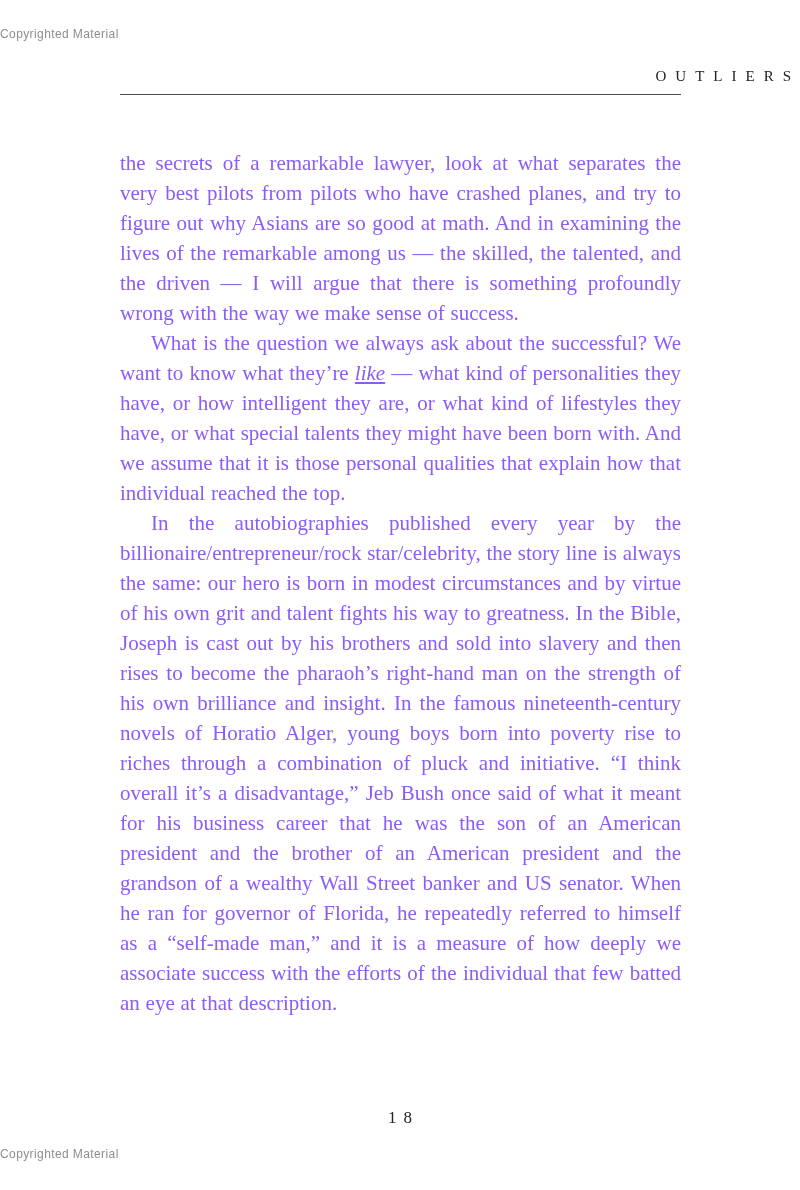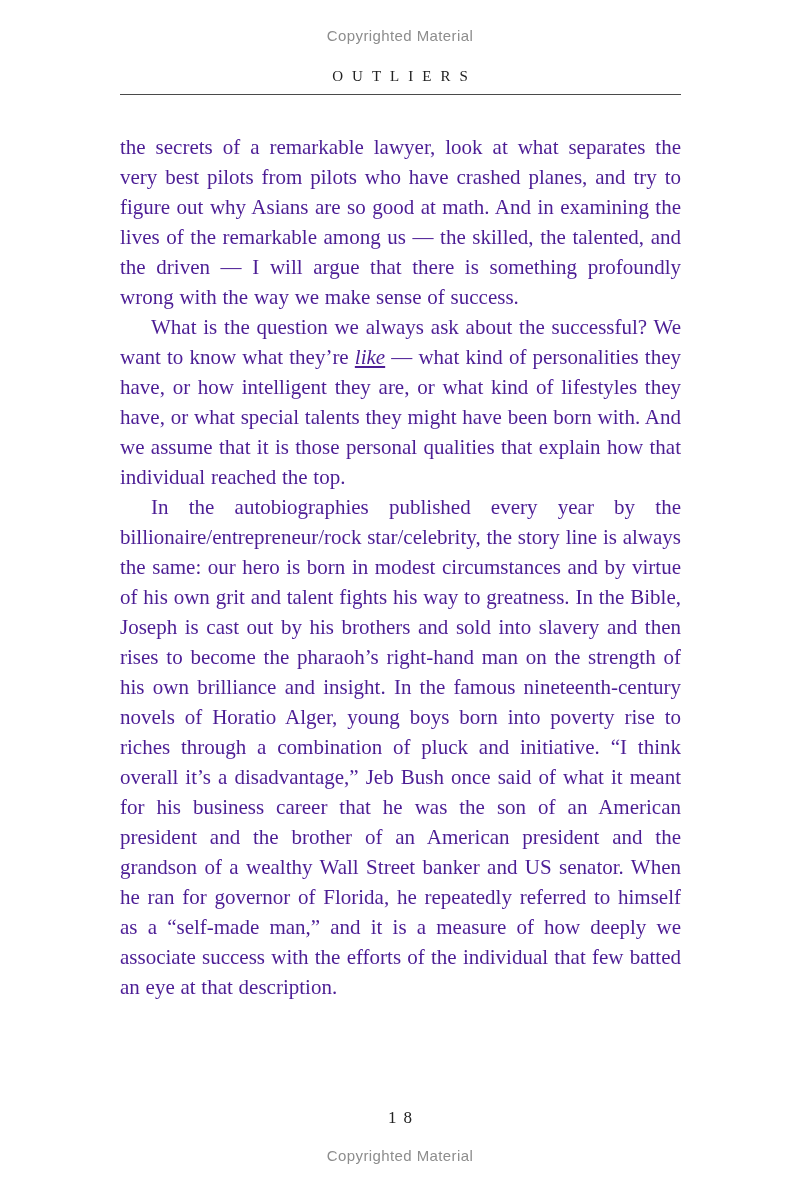--- a/index.html
+++ b/index.html
@@ -13,63 +13,62 @@
     height: 1190px;
     background: #ffffff;
     color: #1c1c1c;
     font-family: "Liberation Serif", serif;
     overflow: hidden;
   }
   .copyright {
     position: absolute;
     left: 0;
     width: 100%;
-    text-align: center;
     font-family: "Liberation Sans", sans-serif;
-    font-size: 15px;
+    font-size: 12px;
     letter-spacing: 0.4px;
     color: #8d8d8d;
   }
   .copyright.top { top: 27px; }
   .copyright.bottom { top: 1147px; }
   .running-head {
     position: absolute;
     top: 68px;
     left: 0;
     width: 100%;
-    text-align: center;
+    text-align: right;
     font-family: "Liberation Serif", serif;
     font-size: 15px;
     font-weight: 400;
     letter-spacing: 9px;
     padding-left: 9px; 
     box-sizing: border-box;
     color: #222222;
   }
   .head-rule {
     position: absolute;
     top: 94px;
     left: 120px;
     width: 561px;
     margin: 0;
     border: none;
     border-top: 1px solid #4a4a4a;
   }
   .body-text {
     position: absolute;
-    top: 132px;
+    top: 148px;
     left: 120px;
     width: 561px;
     font-size: 21px;
     line-height: 30px;
     text-align: justify;
     hyphens: auto;
     -webkit-hyphens: auto;
     word-spacing: 0.5px;
-    color: #4c1d95;
+    color: #8b5cf6;
   }
   .para {
     margin: 0;
   }
   .para.indent {
     text-indent: 31px;
   }
   .para em {
     font-style: italic;
     text-decoration: underline;

